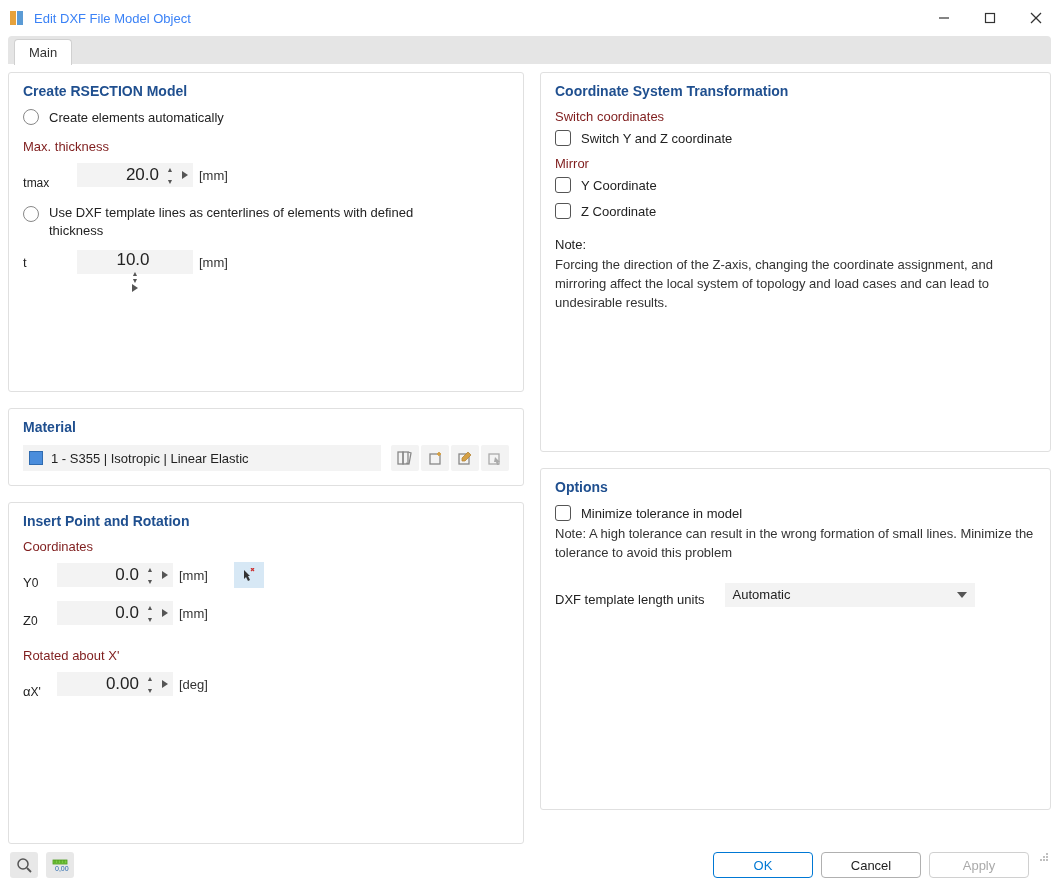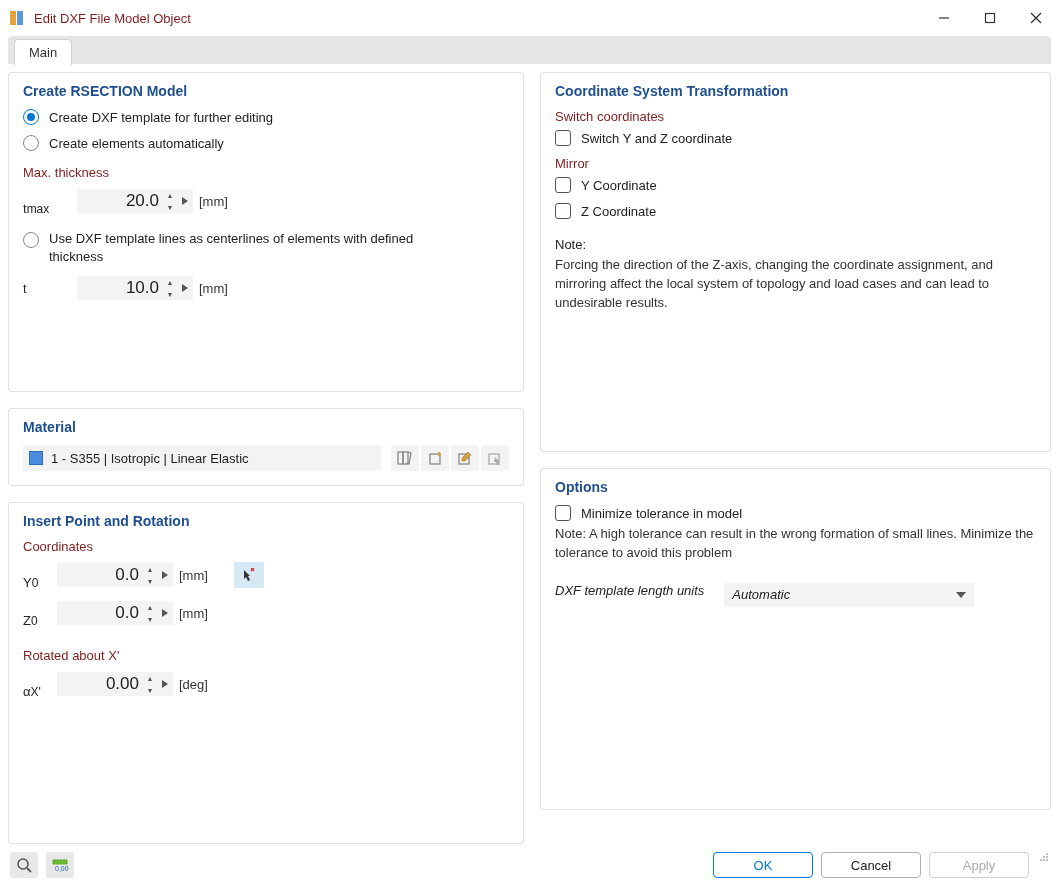--- a/index.html
+++ b/index.html
@@ -2,21 +2,21 @@
 <html><head>
 <meta charset="utf-8">
 <style>
 * { box-sizing: border-box; margin: 0; padding: 0; font-family: "Segoe UI", Arial, sans-serif; }
 body { background: #fff; width: 1059px; height: 896px; overflow: hidden; font-size: 13px; color: #222; }
 
 
 .titlebar { height: 36px; display: flex; align-items: center; padding-left: 8px; }
 .titlebar .app-icon { width: 18px; height: 18px; margin-right: 8px; display: inline-block; }
 .titlebar .app-icon svg { width: 18px; height: 18px; }
-.titlebar .title { flex: 1; font-size: 13px; color: #7f1d1d; }
+.titlebar .title { flex: 1; font-size: 13px; color: #3b82f6; }
 .titlebar .ctrls { display: flex; }
 .titlebar .ctrl { width: 46px; height: 36px; display: flex; align-items: center; justify-content: center; }
 .titlebar .ctrl svg { width: 12px; height: 12px; }
 
 
 .tabstrip { height: 28px; background: #e5e5e5; display: flex; align-items: flex-end; margin: 0 8px; border-radius: 4px 4px 0 0; padding-left: 0; }
 .tab { background: #fff; border: 1px solid #d0d0d0; border-bottom: none; border-radius: 4px 4px 0 0; padding: 5px 14px 5px 14px; font-size: 13px; color: #333; margin-left: 6px; position: relative; top: 1px; }
 
 
 .main { display: flex; gap: 16px; padding: 8px; }
@@ -114,24 +114,20 @@
 <div class="tabstrip">
   <div class="tab">Main</div>
 </div>
 
 <div class="main">
   <div class="col col-left">
 
     <div class="panel p-create">
       <div class="panel-title">Create RSECTION Model</div>
 
-      <div class="radio-row">
-        <span class="radio checked"></span>
-        <span>Create DXF template for further editing</span>
-      </div>
 
       <div class="radio-row" style="margin-bottom:14px;">
         <span class="radio"></span>
         <span>Create elements automatically</span>
       </div>
 
       <div class="sublabel">Max. thickness</div>
       <div class="field-row">
         <span class="field-label">
             <span>t</span>
@@ -152,21 +148,21 @@
         <span class="unit">[mm]</span>
       </div>
 
       <div class="radio-row multiline-radio" style="margin-top:14px;">
         <span class="radio"></span>
         <span style="max-width:420px; line-height:1.4;">Use DXF template lines as centerlines of elements with defined thickness</span>
       </div>
 
       <div class="field-row" style="margin-top:6px;">
         <span class="field-label">t</span>
-        <div class="spinbox" style="margin-left:20px;">
+        <div class="spinbox" style="margin-left:20px;flex-direction:column;">
           <span class="val">10.0</span>
           <span class="arrows">
               <span>▲</span>
               <span>▼</span>
             </span>
           <span class="more">
               <svg viewBox="0 0 6 8">
                 <polygon points="0,0 6,4 0,8" fill="#555"></polygon>
               </svg>
             </span>
@@ -316,21 +312,21 @@
 
     <div class="panel p-options">
       <div class="panel-title">Options</div>
 
       <div class="check-row" style="margin-bottom:4px;">
         <span class="checkbox"></span>
         <span>Minimize tolerance in model</span>
       </div>
       <div class="note-text" style="margin-bottom:20px;">Note: A high tolerance can result in the wrong formation of small lines. Minimize the tolerance to avoid this problem</div>
 
-      <div style="display:flex; align-items:flex-start; gap:20px;font-style:italic;">
+      <div style="display:flex; align-items:flex-end; gap:20px;">
         <span>DXF template length units</span>
         <div class="select">
           <span>Automatic</span>
           <svg viewBox="0 0 10 6">
               <polygon points="0,0 10,0 5,6" fill="#555"></polygon>
             </svg>
         </div>
       </div>
     </div>
   </div>

